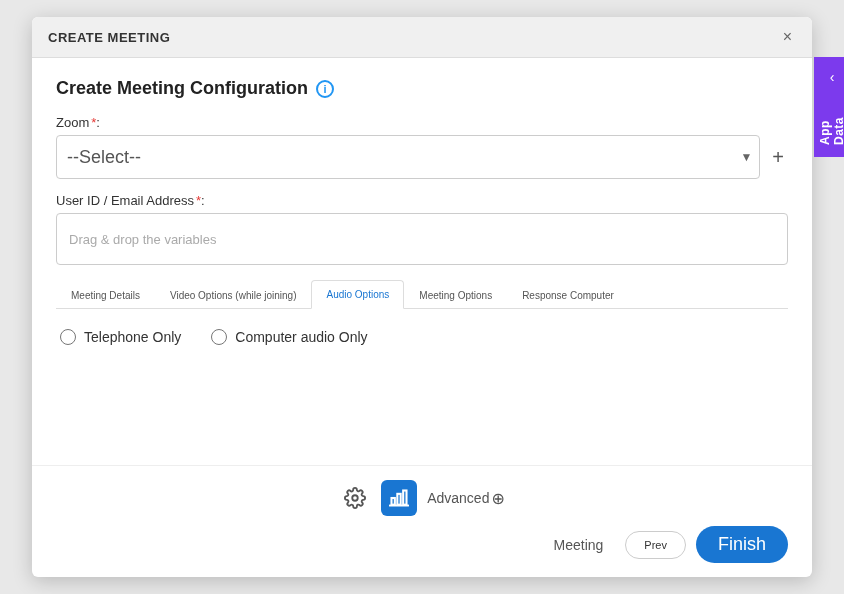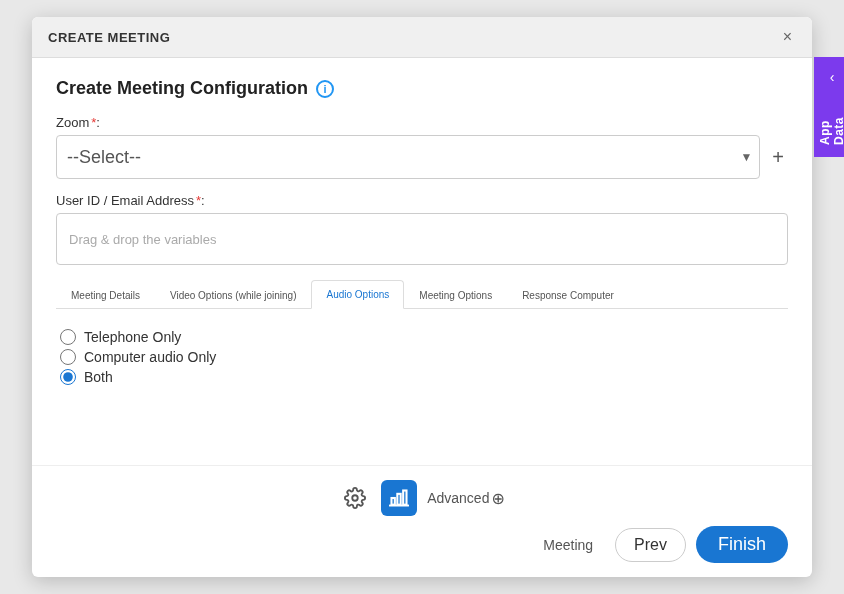--- a/index.html
+++ b/index.html
@@ -231,22 +231,22 @@
       font-weight: 500;
     }
 
     
     .tab-content {
       padding: 20px 4px;
     }
 
     .radio-group {
       display: flex;
-      flex-direction: column;
-      gap: 4px;
+      flex-direction: row;
+      gap: 30px;
     }
 
     .radio-item {
       display: flex;
       align-items: center;
       gap: 8px;
       font-size: 14px;
       color: #333;
       cursor: pointer;
     }
@@ -327,21 +327,21 @@
       color: #555;
       font-size: 14px;
       cursor: pointer;
       padding: 7px 12px;
     }
 
     .btn-prev {
       background: white;
       border: 1px solid #ccc;
       color: #333;
-      font-size: 16px;
+      font-size: 11px;
       cursor: pointer;
       padding: 7px 18px;
       border-radius: 20px;
     }
 
     .btn-finish {
       background: #1976d2;
       border: none;
       color: white;
       font-size: 18px;
@@ -408,24 +408,20 @@
 
       <div class="tab-content">
         <div class="radio-group">
           <label class="radio-item">
             <input type="radio" name="audio" style="">
             <span>Telephone Only</span>
           </label>
           <label class="radio-item">
             <input type="radio" name="audio" style="">
             <span>Computer audio Only</span>
-          </label>
-          <label class="radio-item">
-            <input type="radio" name="audio" checked="" style="">
-            <span>Both</span>
           </label>
         </div>
       </div>
 
     </div>
 
     <div class="modal-footer">
       <div class="footer-advanced">
         <button class="gear-icon-btn">
           <svg width="22" height="22" viewBox="0 0 24 24" fill="none" stroke="#555" stroke-width="2">

